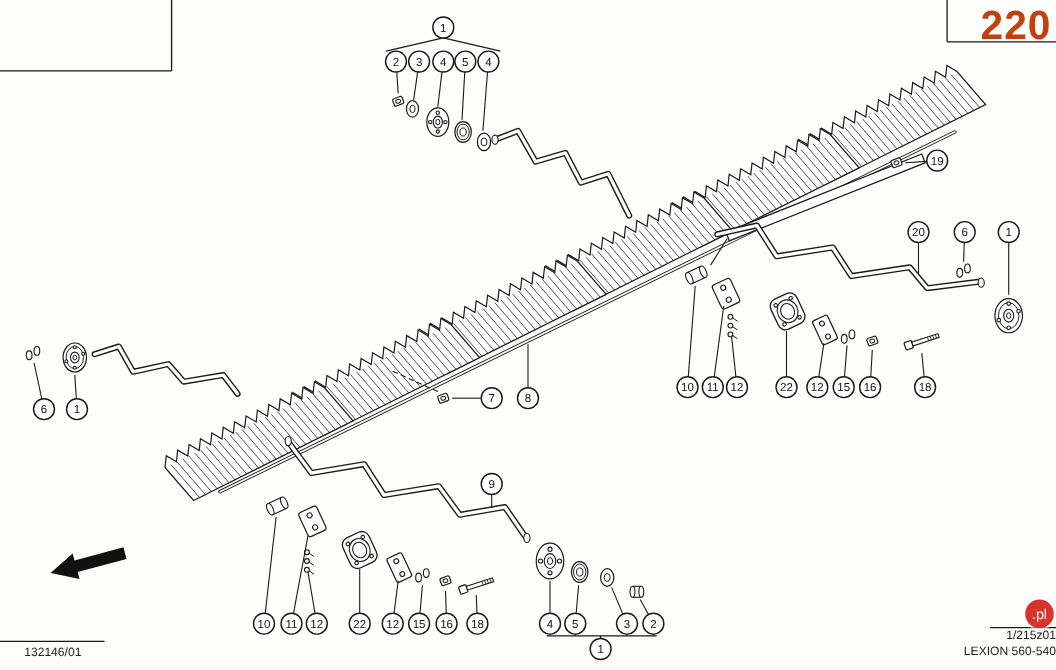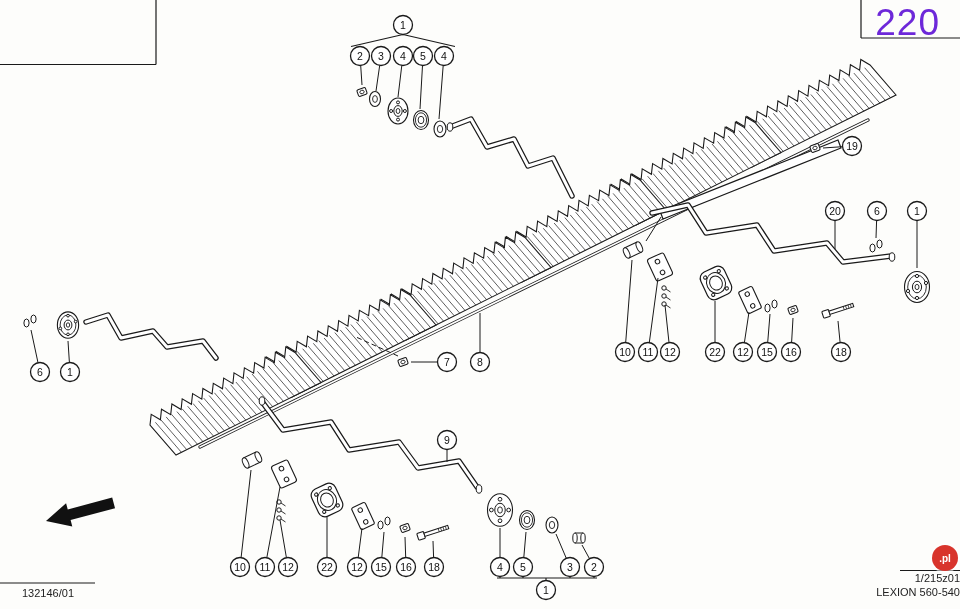--- a/index.html
+++ b/index.html
@@ -1,26 +1,26 @@
 <!DOCTYPE html>
 <html><head>
 <meta charset="utf-8">
 <style>
   *{box-sizing:border-box;margin:0;padding:0}
   html,body{width:960px;height:609px}
   body{font-family:"Liberation Sans",sans-serif;background:#e9e9e7}
   .page{position:relative;width:960px;height:609px;background:#fdfdfb;overflow:hidden}
   .page svg{position:absolute;left:0;top:0}
-  .page-num{position:absolute;top:2px;right:20px;font-size:37px;font-weight:normal;color:#6d28d9;letter-spacing:1px;z-index:4}
+  .page-num{position:absolute;top:2px;right:4px;font-size:37px;font-weight:bold;color:#c2410c;letter-spacing:1px;z-index:4}
   .ref-bl{position:absolute;top:587px;left:22px;font-size:11px;color:#222;z-index:4}
   .ref-br{position:absolute;right:0;top:571px;text-align:right;font-size:11px;color:#222;line-height:14px;z-index:4}
   .watermark{position:absolute;right:2px;top:548px;z-index:3;display:flex;align-items:flex-start}
   .wm-text{font-size:28px;font-weight:bold;color:rgba(125,125,125,.8);letter-spacing:.5px;
            text-shadow:0 0 3px #fff,0 0 1px #fff,1px 1px 0 rgba(255,255,255,.9)}
-  .wm-badge{width:26px;height:26px;border-radius:50%;color:#fff;font-size:10px;font-weight:bold;
+  .wm-badge{width:26px;height:26px;border-radius:50%;color:#fff;font-size:13px;font-weight:normal;
             display:flex;align-items:center;justify-content:center;margin-left:-5px;margin-top:-3px;
             box-shadow:0 0 0 2px rgba(255,255,255,.55)}
   
   .frame-ln{stroke:#1a1a1a;stroke-width:1.2}
   .part{fill:#fff;stroke:#1a1a1a;stroke-width:1.2}
   .thin{stroke:#1a1a1a;stroke-width:1;fill:none}
   .tube-o{fill:none;stroke:#1a1a1a;stroke-width:5.5;stroke-linejoin:round;stroke-linecap:round}
   .tube-i{fill:none;stroke:#fff;stroke-width:3;stroke-linejoin:round;stroke-linecap:round}
   .rod-o{stroke:#1a1a1a;stroke-width:3.2;stroke-linecap:round}
   .rod-i{stroke:#fff;stroke-width:1.6;stroke-linecap:round}

